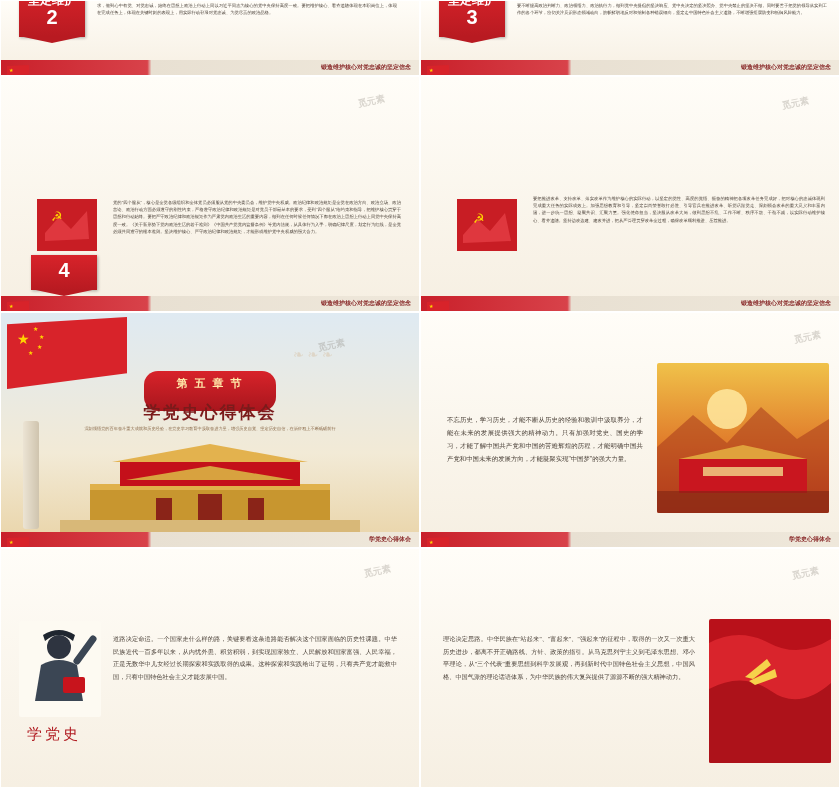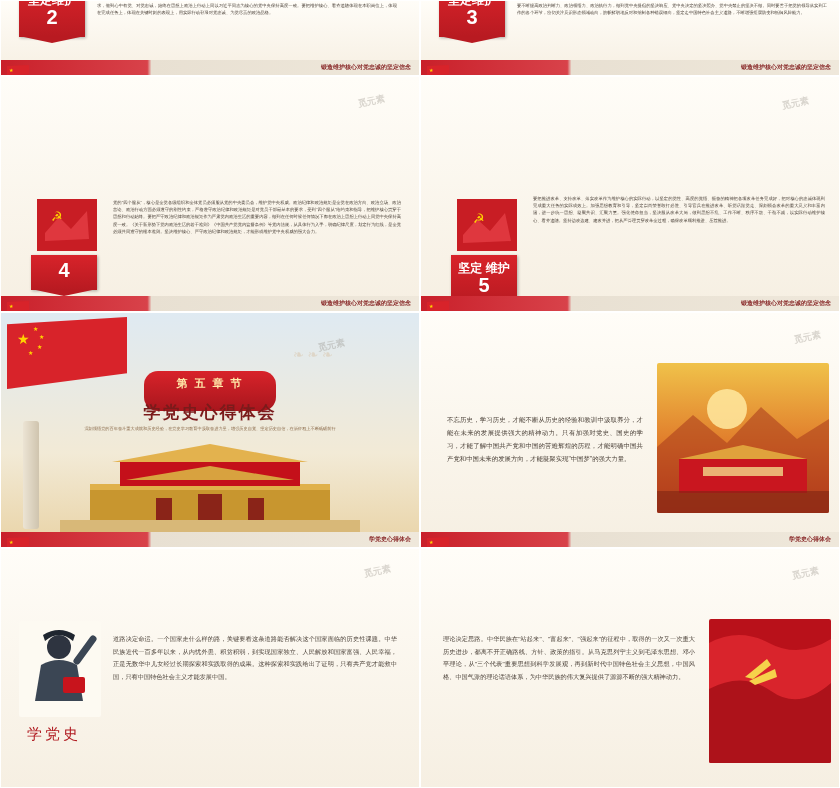--- a/index.html
+++ b/index.html
@@ -274,25 +274,20 @@
 
   <div class="slide">
     <div class="paper-tex"></div>
     <div class="brown-bar" style="left:24px; top:54px; width:380px; padding:10px 14px; font-size:8.6px; line-height:16px;">维护核心、对党忠诚，在重大任务考验面前最能检验。</div>
     <div class="emblem-red" style="left:36px; top:122px; width:60px; height:52px;">
       <svg width="60" height="52" viewBox="0 0 60 52">
         <rect width="60" height="52" fill="#c81d24"></rect>
         <path d="M6 36 L20 20 L33 32 L48 14 L54 42 L6 44 Z" fill="#e8434a" opacity=".7"></path>
         <text x="16" y="24" font-size="13" fill="#ffd400">☭</text>
       </svg>
-    </div>
-    <div class="ribbon-red" style="left:30px; top:178px;">
-      <span>坚定
-维护</span>
-      <span class="ribbon-num">5</span>
     </div>
     <div class="small-col" style="left:112px; top:118px; width:292px;">要把推进改革、支持改革、落实改革作为维护核心的实际行动，以坚定的党性、高度的觉悟、振奋的精神把各项改革任务完成好，把对核心的忠诚体现到完成重大任务的实际成效上。加强思想教育和引导，坚定崇尚荣誉敢打必胜、引导官兵在推进改革、听党话跟党走、深刻领会改革的重大意义和丰富内涵，进一步统一思想、凝聚共识、汇聚力量。强化使命担当，坚决服从改革大局，做到思想不乱、工作不断、秩序不散、干劲不减，以实际行动维护核心、看齐追随。坚持边改边建、建改并进，把从严管理贯穿改革全过程，确保改革顺利推进、压茬推进。</div>
     <div class="wm" style="right:30px; top:20px;">觅元素</div>
     <div class="footer">
       <div class="footer-flag">
         <svg width="22" height="11" viewBox="0 0 22 11">
             <path d="M0 1 L22 0 L22 9 L0 11 Z" fill="#d8232a"></path>
             <text x="2" y="7" font-size="5" fill="#ffd400">★</text>
           </svg>
       </div>

